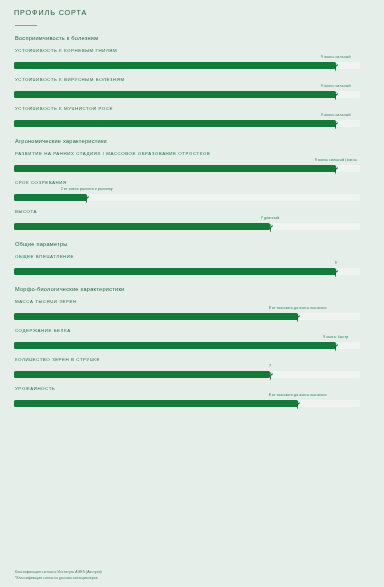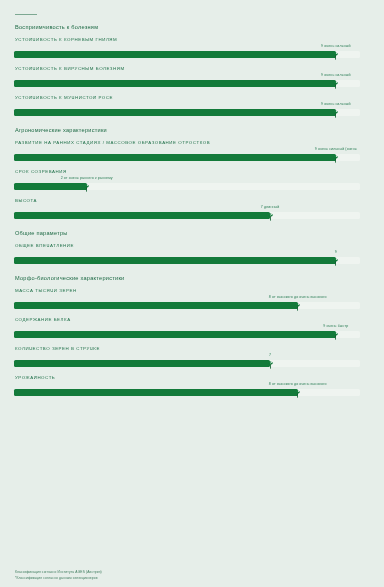--- a/index.html
+++ b/index.html
@@ -111,20 +111,21 @@
     letter-spacing: 0.12px;
     line-height: 1.9;
     white-space: nowrap;
   }
 </style>
 </head>
 <body>
 
 <div class="page">
 
+  <div class="page-title">ПРОФИЛЬ СОРТА</div>
   <div class="title-rule"></div>
 
   <div id="sections-root">
       <div class="section">
         <div class="section-title">Восприимчивость к болезням</div>
         <div class="metric">
           <div class="metric-label">УСТОЙЧИВОСТЬ К КОРНЕВЫМ ГНИЛЯМ</div>
           <div class="bar-area">
             <div class="track">
               <div class="fill" style="width: 93%;"></div>

